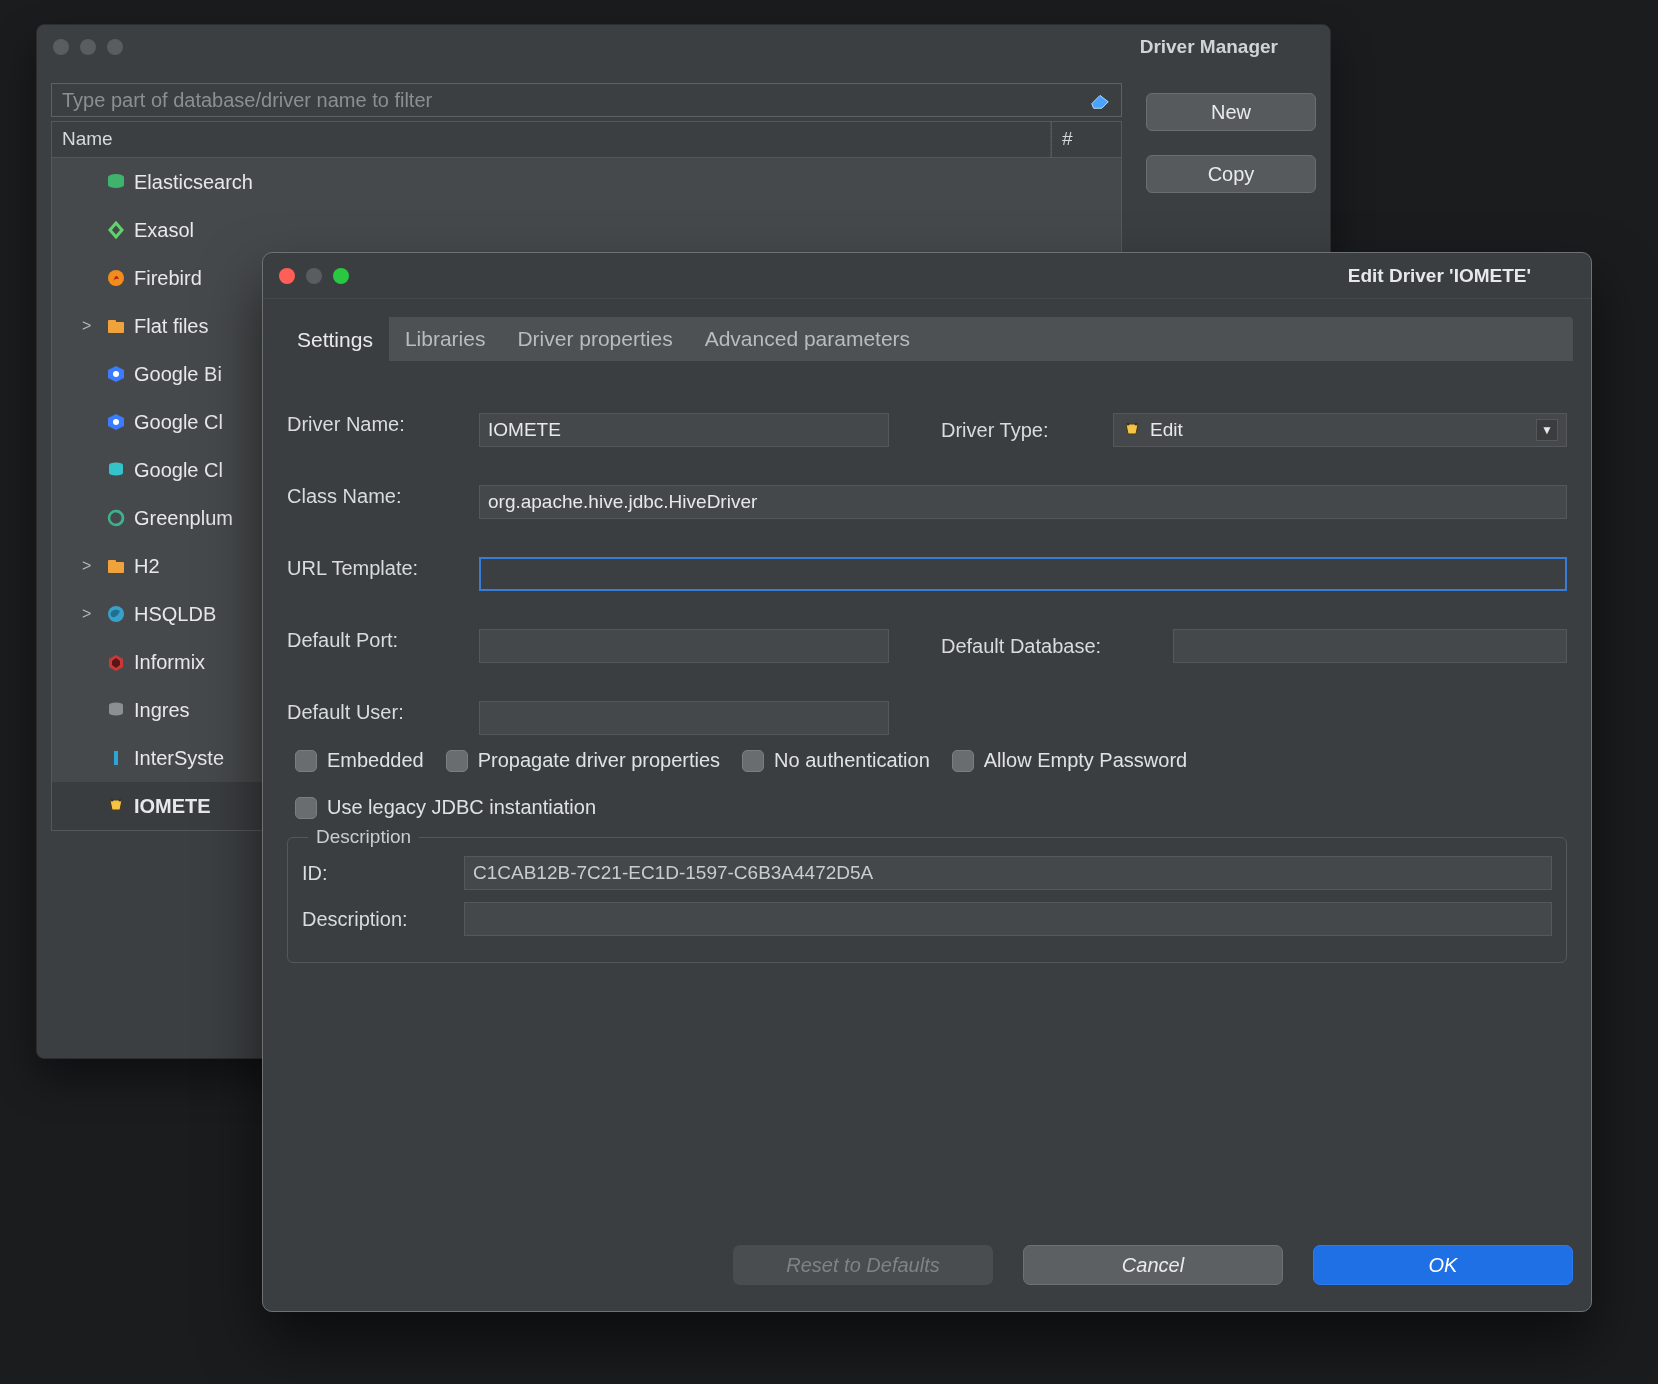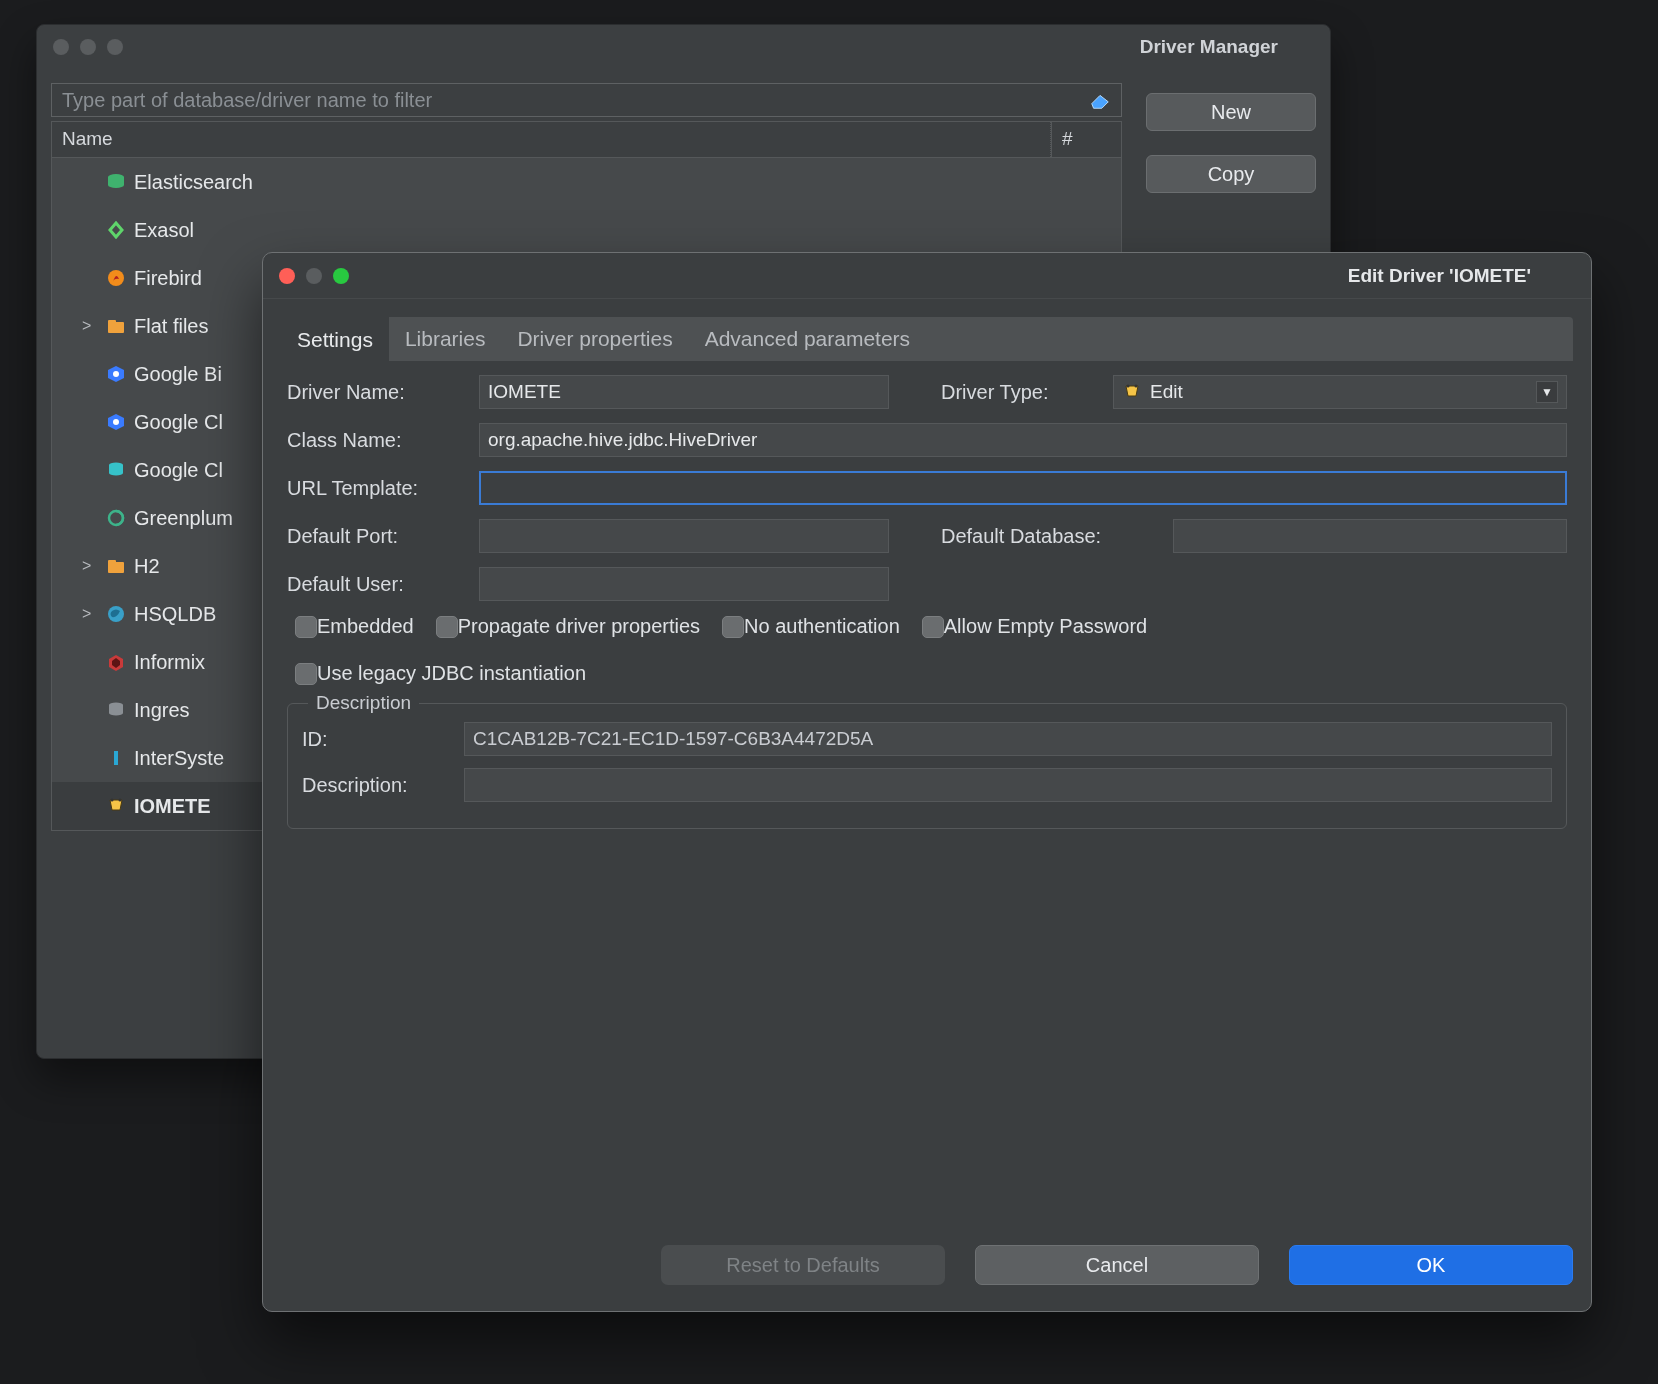--- a/index.html
+++ b/index.html
@@ -45,46 +45,46 @@
   .ed-titlebar { height: 46px; display: flex; align-items: center; padding-left: 16px; border-bottom: 1px solid #46494b; }
   .ed-title { flex: 1; text-align: right; font-weight: 700; color: #e6e8ea; padding-right: 60px; }
 
   .ed-body { flex: 1; padding: 18px 18px 0 18px; display: flex; flex-direction: column; }
 
   .tabs { display: flex; background: #4e5153; border-radius: 4px 4px 0 0; height: 44px; align-items: stretch; }
   .tab { padding: 0 16px; display: flex; align-items: center; color: #b8bbbf; font-size: 21px; cursor: pointer; }
   .tab.active { background: #3b3e40; color: #e8eaec; border-top: 2px solid #3b3e40; }
 
   .form { padding: 14px 6px 0 6px; }
-  .frow { display: flex; align-items: center; margin-bottom: 14px; gap: 12px; }
+  .frow { display: flex; margin-bottom: 14px; gap: 12px; margin-top: 38px; }
   .flabel { width: 180px; color: #d8dbdf; font-size: 20px; }
   .finput { flex: 1; height: 34px; background: #45484a; border: 1px solid #55585a; color: #e6e8ea; font-size: 19px; padding: 0 8px; outline: none; }
   .finput.focused { border: 2px solid #3a7bd5; background: #3c3f41; }
   .finput.readonly { background: #45484a; color: #c9ccd1; }
 
   .right-col { display: flex; align-items: center; gap: 12px; margin-left: 40px; }
   .right-col .rl { width: 160px; color: #d8dbdf; font-size: 20px; text-align: left; }
 
   .select { flex: 1; height: 34px; background: #45484a; border: 1px solid #55585a; display: flex; align-items: center; padding: 0 8px; gap: 8px; }
   .select .sel-ico { width: 20px; height: 20px; }
   .select .sel-txt { flex: 1; color: #e6e8ea; font-size: 19px; }
   .select .sel-arrow { width: 22px; height: 22px; background: #3a3c3e; border: 1px solid #55585a; display: flex; align-items: center; justify-content: center; font-size: 12px; color: #e6e8ea; }
 
   .cks { display: flex; flex-wrap: wrap; gap: 24px 22px; margin-top: 4px; margin-left: 8px; margin-bottom: 18px; }
-  .ck { display: flex; align-items: center; cursor: pointer; }
+  .ck { display: flex; align-items: center; gap: 10px; cursor: pointer; }
   .ckbox { width: 22px; height: 22px; border-radius: 5px; background: #6a6d6f; border: 1px solid #7b7e80; }
   .cklabel { color: #dfe2e5; font-size: 20px; }
 
   .fieldset { border: 1px solid #55585a; border-radius: 6px; padding: 18px 14px 14px 14px; margin-top: 6px; position: relative; }
   .legend { position: absolute; top: -12px; left: 20px; background: #3b3e40; padding: 0 8px; color: #c9ccd1; font-size: 19px; }
   .frow-inset { display: flex; align-items: center; gap: 12px; margin-bottom: 12px; }
   .frow-inset .flabel { width: 150px; }
 
   .ed-footer { height: 74px; padding: 0 18px 18px 18px; display: flex; align-items: center; justify-content: flex-end; gap: 30px; }
-  .fbtn { width: 284px; height: 40px; border-radius: 7px; font-size: 20px; display: flex; align-items: center; justify-content: center; cursor: pointer; }
+  .fbtn { width: 260px; height: 40px; border-radius: 7px; font-size: 20px; display: flex; align-items: center; justify-content: center; cursor: pointer; font-style: italic; }
   .fbtn.disabled { background: #4a4d4f; color: #7f8386; cursor: default; }
   .fbtn.secondary { background: #5d6062; color: #e8eaed; border: 1px solid #6e7173; }
   .fbtn.primary { background: #1f6fe5; color: #fff; border: 1px solid #2a7bf0; }
 
   
   svg { display: block; }
 </style>
 </head>
 <body>
 

